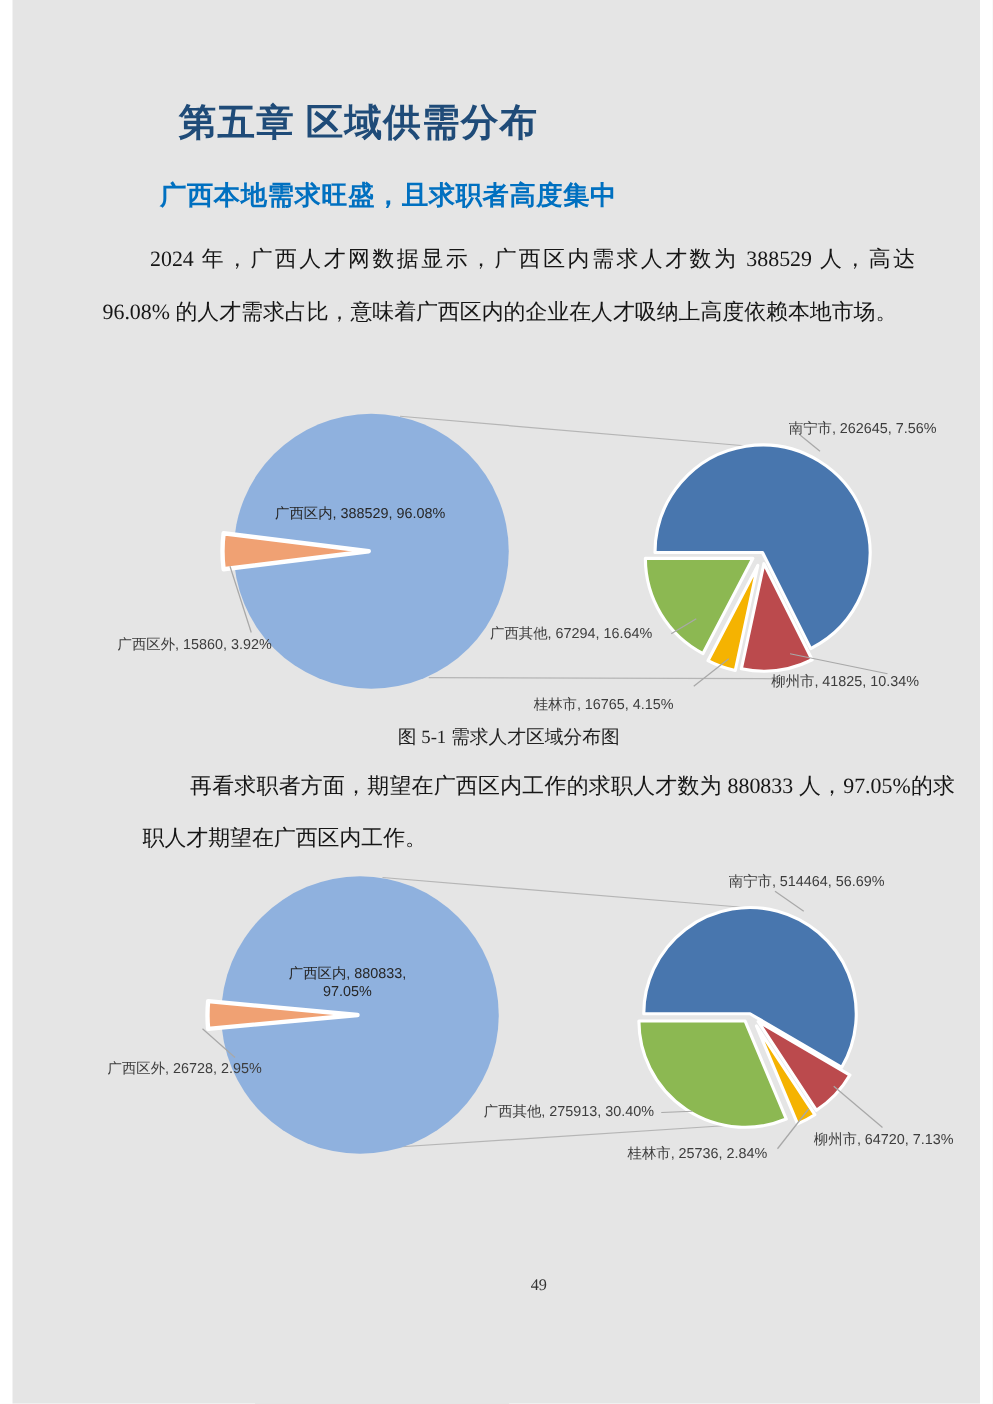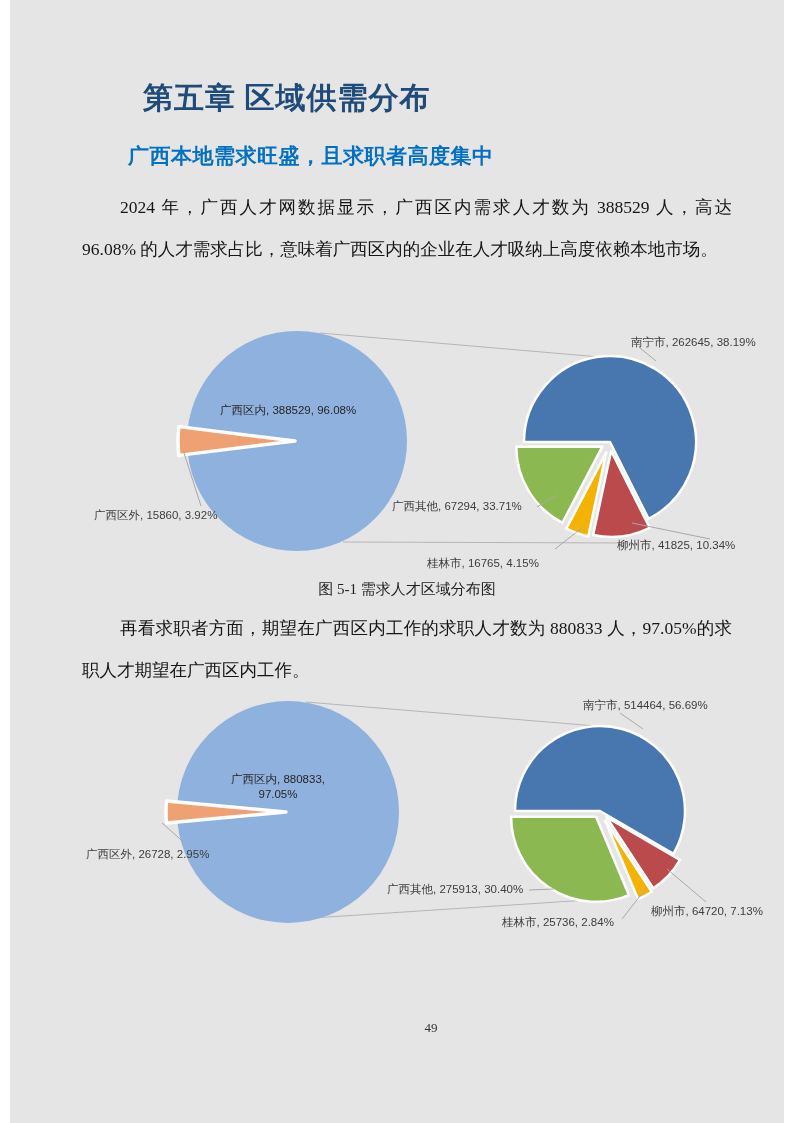--- a/index.html
+++ b/index.html
@@ -17,21 +17,21 @@
     position:absolute;left:118px;top:142px;margin:0;
     font-size:21px;font-weight:bold;letter-spacing:0.5px;
     color:#0070C0;font-family:"Liberation Sans","DejaVu Sans",sans-serif;
   }
   .body-para{
     position:absolute;left:72px;width:650px;margin:0;
     font-size:17.5px;line-height:42px;color:#161616;
     text-align:justify;text-indent:38px;
   }
   .para-1{top:186px;}
-  .para-2{top:607px;}
+  .para-2{top:607px;margin-left:32px;}
   .fig-caption{
     position:absolute;left:0;width:794px;text-align:center;margin:0;
     font-size:15px;color:#222222;
   }
   .caption-1{top:580px;}
   .caption-2{top:948px;}
   #chart-layer{position:absolute;left:0;top:0;z-index:1;}
   .lbl{
     position:absolute;z-index:2;white-space:nowrap;
     font-family:"Liberation Sans","DejaVu Sans",sans-serif;
@@ -79,22 +79,22 @@
       <line x1="152" y1="823" x2="178" y2="846" stroke="#A8A8A8" stroke-width="1"></line>
       <line x1="633" y1="729" x2="610" y2="713" stroke="#A8A8A8" stroke-width="1"></line>
       <line x1="519" y1="890" x2="544" y2="889" stroke="#A8A8A8" stroke-width="1"></line>
       <line x1="612" y1="919" x2="637" y2="887" stroke="#A8A8A8" stroke-width="1"></line>
       <line x1="657" y1="869" x2="696" y2="902" stroke="#A8A8A8" stroke-width="1"></line>
     </svg>
 
   <div>
     <div class="lbl lbl-inside" style="left:210px;top:403px;">广西区内, 388529, 96.08%</div>
     <div class="lbl" style="left:84px;top:508px;">广西区外, 15860, 3.92%</div>
-    <div class="lbl" style="left:621px;top:335px;">南宁市, 262645, 38.19%</div>
-    <div class="lbl" style="left:382px;top:499px;">广西其他, 67294, 33.71%</div>
+    <div class="lbl" style="left:621px;top:335px;">南宁市, 262645, 7.56%</div>
+    <div class="lbl" style="left:382px;top:499px;">广西其他, 67294, 16.64%</div>
     <div class="lbl" style="left:417px;top:540px;margin-top:16px;">桂林市, 16765, 4.15%</div>
     <div class="lbl" style="left:607px;top:538px;">柳州市, 41825, 10.34%</div>
   </div>
   <p class="fig-caption caption-1">图 5-1 需求人才区域分布图</p>
 
   <p class="body-para para-2">再看求职者方面，期望在广西区内工作的求职人才数为 880833 人，97.05%的求职人才期望在广西区内工作。</p>
 
   <div>
     <div class="lbl lbl-inside lbl-wrap" style="left:216px;top:772px;width:104px;">广西区内, 880833, 97.05%</div>
     <div class="lbl" style="left:76px;top:847px;">广西区外, 26728, 2.95%</div>

